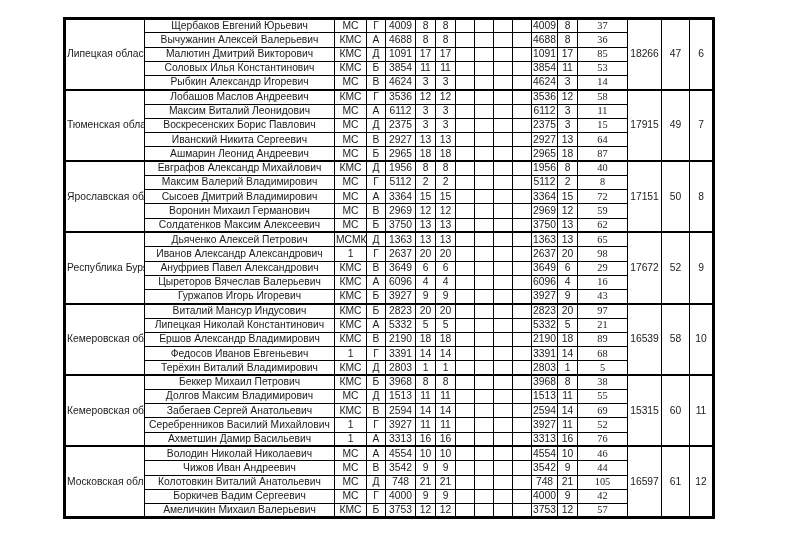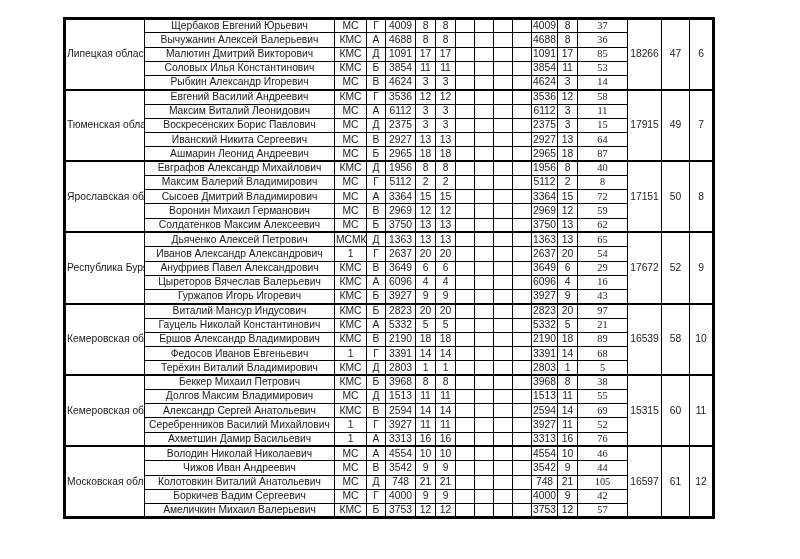--- a/index.html
+++ b/index.html
@@ -138,21 +138,21 @@
           <td class="empty-cell"></td>
           <td class="empty-cell"></td>
           <td class="empty-cell"></td>
           <td class="empty-cell"></td>
           <td class="num-repeat-cell">4624</td>
           <td class="result-repeat-cell">3</td>
           <td class="score-cell">14</td>
         </tr>
         <tr class="block-start">
           <td class="region-cell" rowspan="5">Тюменская область 2</td>
-          <td class="athlete-name-cell">Евгений Василий Андреевич</td>
+          <td class="athlete-name-cell">Лобашов Маслов Андреевич</td>
           <td class="rank-cell">КМС</td>
           <td class="group-cell">Г</td>
           <td class="num-cell">3536</td>
           <td class="result1-cell">12</td>
           <td class="result2-cell">12</td>
           <td class="empty-cell"></td>
           <td class="empty-cell"></td>
           <td class="empty-cell"></td>
           <td class="empty-cell"></td>
           <td class="num-repeat-cell">3536</td>
@@ -326,21 +326,21 @@
           <td class="group-cell">Г</td>
           <td class="num-cell">2637</td>
           <td class="result1-cell">20</td>
           <td class="result2-cell">20</td>
           <td class="empty-cell"></td>
           <td class="empty-cell"></td>
           <td class="empty-cell"></td>
           <td class="empty-cell"></td>
           <td class="num-repeat-cell">2637</td>
           <td class="result-repeat-cell">20</td>
-          <td class="score-cell">54</td>
+          <td class="score-cell">98</td>
         </tr>
         <tr>
           <td class="athlete-name-cell">Ануфриев Павел Александрович</td>
           <td class="rank-cell">КМС</td>
           <td class="group-cell">В</td>
           <td class="num-cell">3649</td>
           <td class="result1-cell">6</td>
           <td class="result2-cell">6</td>
           <td class="empty-cell"></td>
           <td class="empty-cell"></td>
@@ -393,21 +393,21 @@
           <td class="empty-cell"></td>
           <td class="empty-cell"></td>
           <td class="num-repeat-cell">2823</td>
           <td class="result-repeat-cell">20</td>
           <td class="score-cell">97</td>
           <td class="team-total-cell" rowspan="5">16539</td>
           <td class="team-points-cell" rowspan="5">58</td>
           <td class="team-place-cell" rowspan="5">10</td>
         </tr>
         <tr>
-          <td class="athlete-name-cell">Гауцель Николай Константинович</td>
+          <td class="athlete-name-cell">Липецкая Николай Константинович</td>
           <td class="rank-cell">КМС</td>
           <td class="group-cell">А</td>
           <td class="num-cell">5332</td>
           <td class="result1-cell">5</td>
           <td class="result2-cell">5</td>
           <td class="empty-cell"></td>
           <td class="empty-cell"></td>
           <td class="empty-cell"></td>
           <td class="empty-cell"></td>
           <td class="num-repeat-cell">5332</td>
@@ -487,21 +487,21 @@
           <td class="result2-cell">11</td>
           <td class="empty-cell"></td>
           <td class="empty-cell"></td>
           <td class="empty-cell"></td>
           <td class="empty-cell"></td>
           <td class="num-repeat-cell">1513</td>
           <td class="result-repeat-cell">11</td>
           <td class="score-cell">55</td>
         </tr>
         <tr>
-          <td class="athlete-name-cell">Александр Сергей Анатольевич</td>
+          <td class="athlete-name-cell">Забегаев Сергей Анатольевич</td>
           <td class="rank-cell">КМС</td>
           <td class="group-cell">В</td>
           <td class="num-cell">2594</td>
           <td class="result1-cell">14</td>
           <td class="result2-cell">14</td>
           <td class="empty-cell"></td>
           <td class="empty-cell"></td>
           <td class="empty-cell"></td>
           <td class="empty-cell"></td>
           <td class="num-repeat-cell">2594</td>

